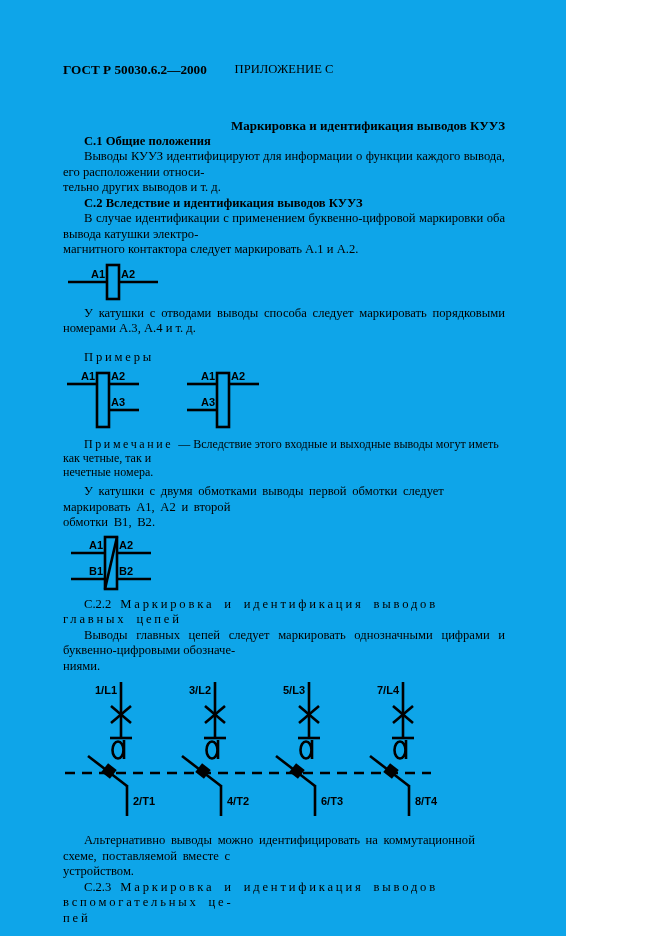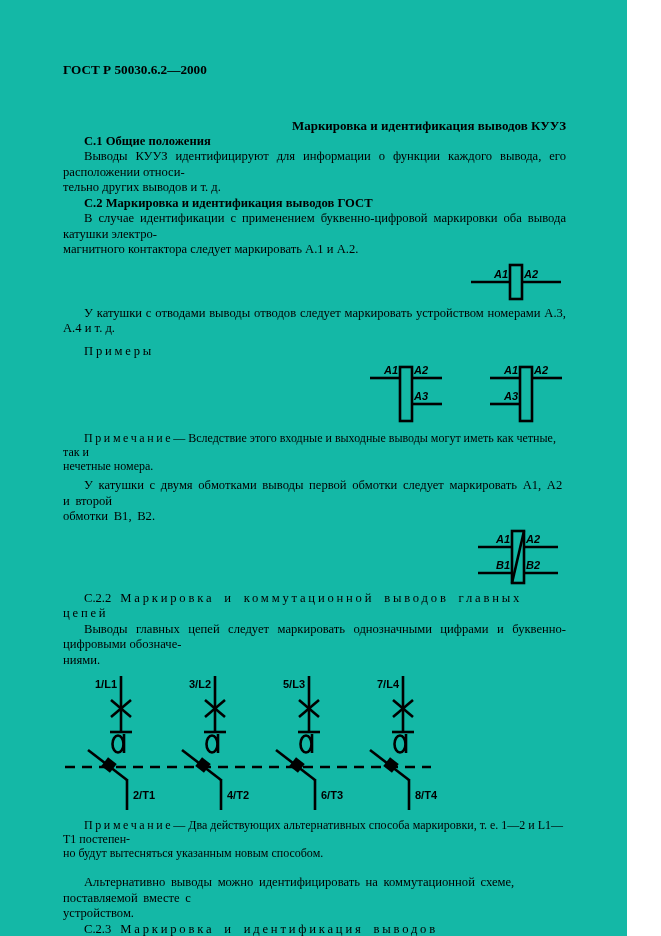--- a/index.html
+++ b/index.html
@@ -1,78 +1,79 @@
 <!DOCTYPE html>
 <html><head>
 <meta charset="utf-8">
 <style>
   * { box-sizing: border-box; }
   html,body { margin:0; padding:0; background:#ffffff; }
   .page{
-    position:relative; width:627px; height:936px; overflow:hidden;
-    background:#14b8a6; color:#000;
+    position:relative; width:566px; height:936px; overflow:hidden;
+    background:#0ea5e9; color:#000;
     padding:62px 61px 12px 63px;
     font-family:"Liberation Serif", serif;
     font-size:12.6px; line-height:15.5px;
   }
   p{ margin:0; }
   .hdr{ position:relative; height:30px; }
   .hdr-num{ position:absolute; left:0; top:0; font-weight:bold; font-size:13.2px; }
   .hdr-app{ text-align:center; font-size:12.6px; line-height:14.5px; }
   .title{ margin-top:26px; text-align:right; font-weight:bold; font-size:13px; }
   .bold{ font-weight:bold; }
   .ind{ text-indent:21px; }
   .pre{ white-space:pre-line; }
   .just{ text-align:justify; }
   .wj{ word-spacing:2.5px; }
   .sp-num{ margin-right:9px; }
   .sp-title{ letter-spacing:2.8px; word-spacing:4px; }
   .note{ font-size:12px; line-height:14px; text-indent:21px; white-space:pre-line; }
-  .note-label{ letter-spacing:2.6px; }
-  .fig{ display:flex; justify-content:flex-end; align-items:flex-start;font-style:italic; }
+  .note-label{ letter-spacing:2.6px; margin-right:5px; }
+  .fig{ display:flex; justify-content:flex-start; align-items:flex-start; }
   .fig-gap{ gap:40px; }
   .fig-main{ margin-left:77px;text-align:center; }
   svg{ display:block; }
   svg text{ font-family:"Liberation Sans", sans-serif; font-weight:bold; font-size:11px; }
   svg line, svg rect.box, svg ellipse{ stroke:#000; stroke-width:2.6; fill:none; }
 </style>
 </head>
 <body>
 
 <div class="page">
 
   <div class="hdr">
     <span class="hdr-num">ГОСТ Р 50030.6.2—2000</span>
     <div class="hdr-app">
+      <div>ПРИЛОЖЕНИЕ С</div>
     </div>
   </div>
 
   <p class="title">Маркировка и идентификация выводов КУУЗ</p>
 
   <p class="bold ind" style="">С.1 Общие положения</p>
   <p class="ind pre just">Выводы КУУЗ идентифицируют для информации о функции каждого вывода, его расположении относи-
 тельно других выводов и т. д.</p>
 
-  <p class="bold ind">С.2 Маркировка и идентификация выводов ГОСТ</p>
+  <p class="bold ind">С.2 Вследствие и идентификация выводов КУУЗ</p>
 
   <p class="ind pre just">В случае идентификации с применением буквенно-цифровой маркировки оба вывода катушки электро-
 магнитного контактора следует маркировать А.1 и А.2.</p>
 
   <div class="fig" style="margin:3px 0 5px">
     <svg width="100" height="40" viewBox="0 0 100 40">
       <line x1="5" y1="21" x2="44" y2="21"></line>
       <rect class="box" x="44" y="4" width="12" height="34"></rect>
       <line x1="56" y1="21" x2="95" y2="21"></line>
       <text x="42" y="17" text-anchor="end">A1</text>
       <text x="58" y="17">A2</text>
     </svg>
   </div>
 
-  <p class="ind just" style="margin-top:4px">У катушки с отводами выводы отводов следует маркировать устройством номерами А.3, А.4 и т. д.</p>
-  <p class="ind" style="margin-top:7px"><span class="sp-title">Примеры</span></p>
+  <p class="ind just" style="margin-top:4px">У катушки с отводами выводы способа следует маркировать порядковыми номерами А.3, А.4 и т. д.</p>
+  <p class="ind" style="margin-top:13px"><span class="sp-title">Примеры</span></p>
 
   <div class="fig fig-gap" style="margin:4px 0 6px">
     <svg width="80" height="62" viewBox="0 0 80 62">
       <line x1="4" y1="15" x2="34" y2="15"></line>
       <line x1="46" y1="15" x2="76" y2="15"></line>
       <line x1="46" y1="41" x2="76" y2="41"></line>
       <rect class="box" x="34" y="4" width="12" height="54"></rect>
       <text x="32" y="11" text-anchor="end">A1</text>
       <text x="48" y="11">A2</text>
       <text x="48" y="37">A3</text>
@@ -102,21 +103,21 @@
       <line x1="54" y1="19" x2="88" y2="19"></line>
       <line x1="8" y1="45" x2="42" y2="45"></line>
       <line x1="54" y1="45" x2="88" y2="45"></line>
       <text x="40" y="15" text-anchor="end">A1</text>
       <text x="56" y="15">A2</text>
       <text x="40" y="41" text-anchor="end">B1</text>
       <text x="56" y="41">B2</text>
     </svg>
   </div>
 
-  <p class="ind" style="margin-top:4px"><span class="sp-num">С.2.2</span><span class="sp-title">Маркировка и коммутационной выводов главных цепей</span></p>
+  <p class="ind" style="margin-top:4px"><span class="sp-num">С.2.2</span><span class="sp-title">Маркировка и идентификация выводов главных цепей</span></p>
   <p class="ind pre just">Выводы главных цепей следует маркировать однозначными цифрами и буквенно-цифровыми обозначе-
 ниями.</p>
 
   <div class="fig-main" style="margin:4px 0 6px">
     <svg width="420" height="140" viewBox="0 0 420 140">
       <line x1="2" y1="95" x2="368" y2="95" stroke-dasharray="10,7"></line>
 
       <g transform="translate(58,0)">
         <text x="-4" y="16" text-anchor="end">1/L1</text>
         <line x1="0" y1="4" x2="0" y2="60"></line>
@@ -168,22 +169,20 @@
         <ellipse cx="-3" cy="72" rx="5.5" ry="8.5"></ellipse>
         <line x1="3" y1="62" x2="3" y2="81"></line>
         <line x1="-33" y1="78" x2="6" y2="108"></line>
         <rect x="-5.5" y="-5.5" width="11" height="11" fill="#000" stroke="none" transform="translate(-12,93) rotate(38)"></rect>
         <line x1="6" y1="107" x2="6" y2="138"></line>
         <text x="12" y="127">8/T4</text>
       </g>
     </svg>
   </div>
 
-  <p class="note" style="margin-top:6px"><span class="note-label">Примечание</span><span>— Два действующих альтернативных способа маркировки, т. е. 1—2 и L1—T1 постепен-
-но будут вытесняться указанным новым способом.</span></p>
 
   <p class="ind pre wj" style="margin-top:15px">Альтернативно выводы можно идентифицировать на коммутационной схеме, поставляемой вместе с
 устройством.</p>
 
   <p class="ind pre"><span class="sp-num">С.2.3</span><span class="sp-title">Маркировка и идентификация выводов вспомогательных це-
 пей</span></p>
 
 </div>
 
 </body></html>

